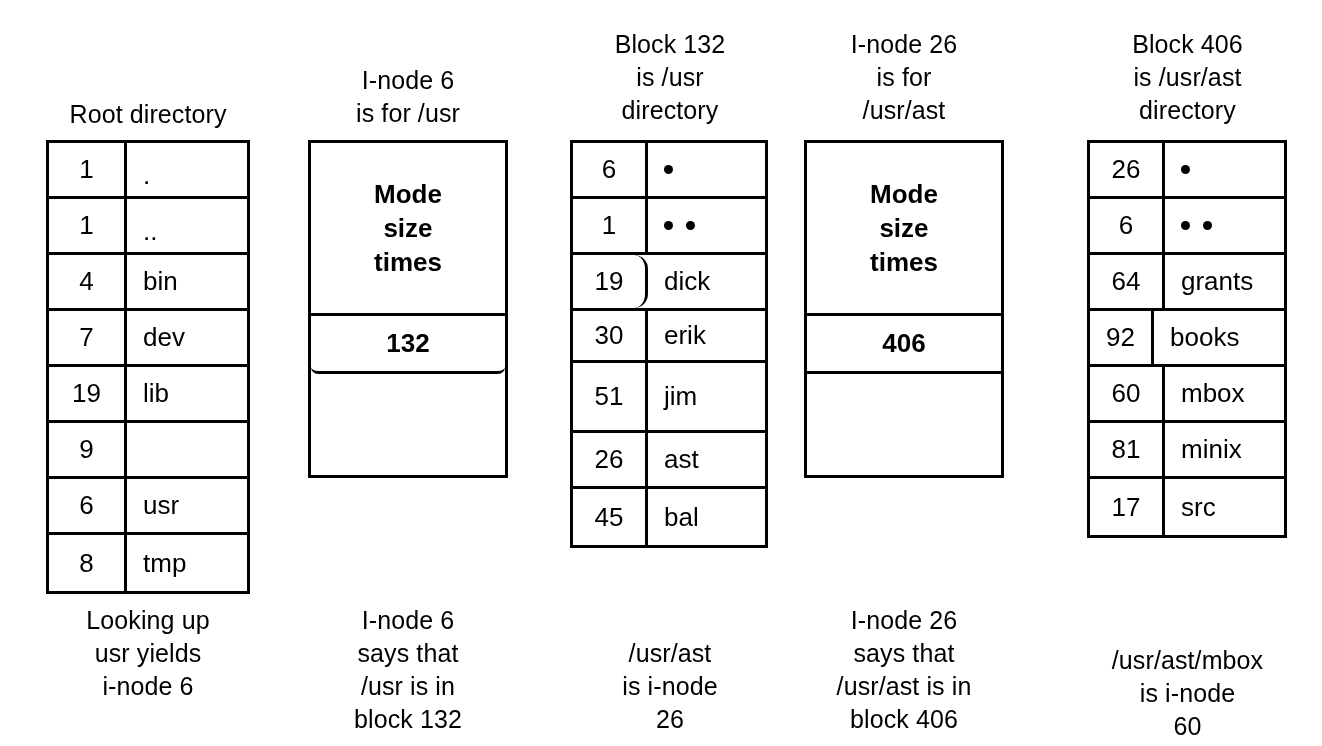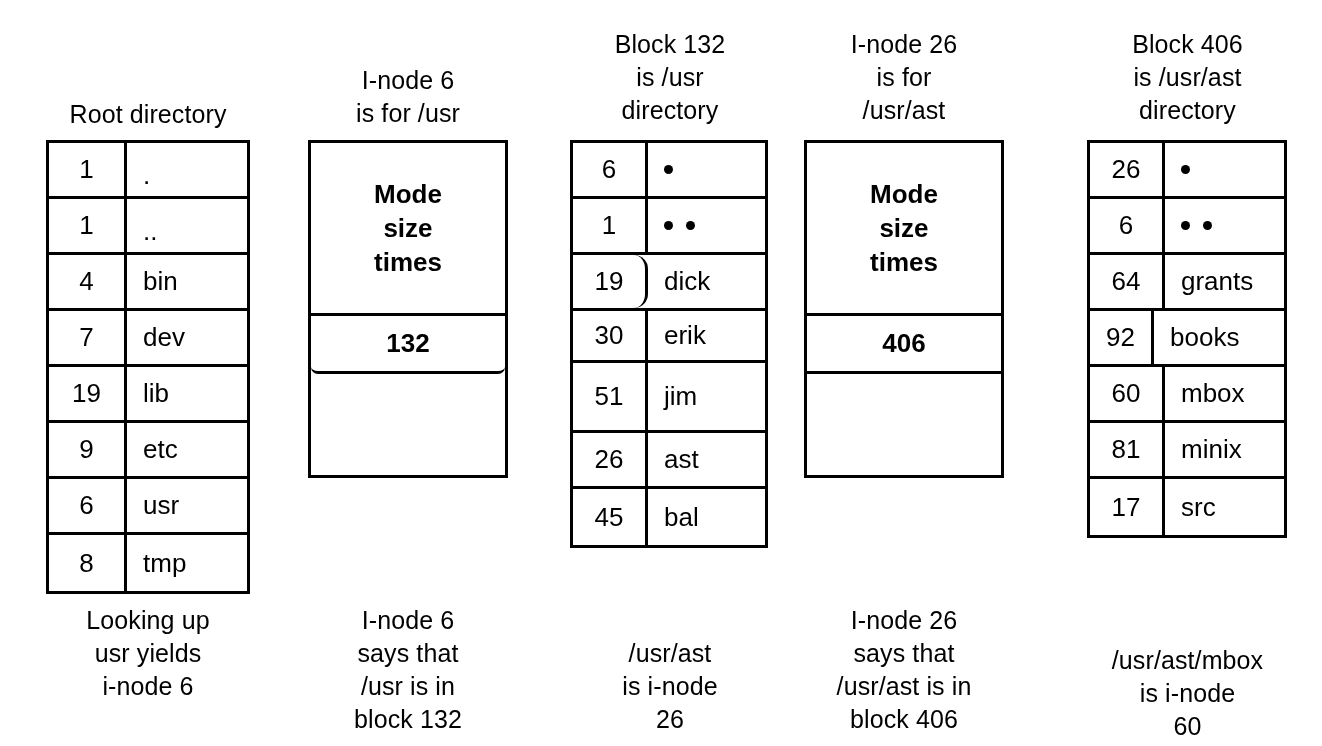--- a/index.html
+++ b/index.html
@@ -138,21 +138,20 @@
     <div class="row" style="height:56px;">
       <div class="cell-num" style="width:78px;">7</div>
       <div class="cell-name">dev</div>
     </div>
     <div class="row" style="height:56px;">
       <div class="cell-num" style="width:78px;">19</div>
       <div class="cell-name">lib</div>
     </div>
     <div class="row" style="height:56px;">
       <div class="cell-num" style="width:78px;">9</div>
-      <div class="cell-name">etc</div>
     </div>
     <div class="row" style="height:56px;">
       <div class="cell-num" style="width:78px;">6</div>
       <div class="cell-name">usr</div>
     </div>
     <div class="row" style="height:56px;">
       <div class="cell-num" style="width:78px;">8</div>
       <div class="cell-name">tmp</div>
     </div>
   </div>

